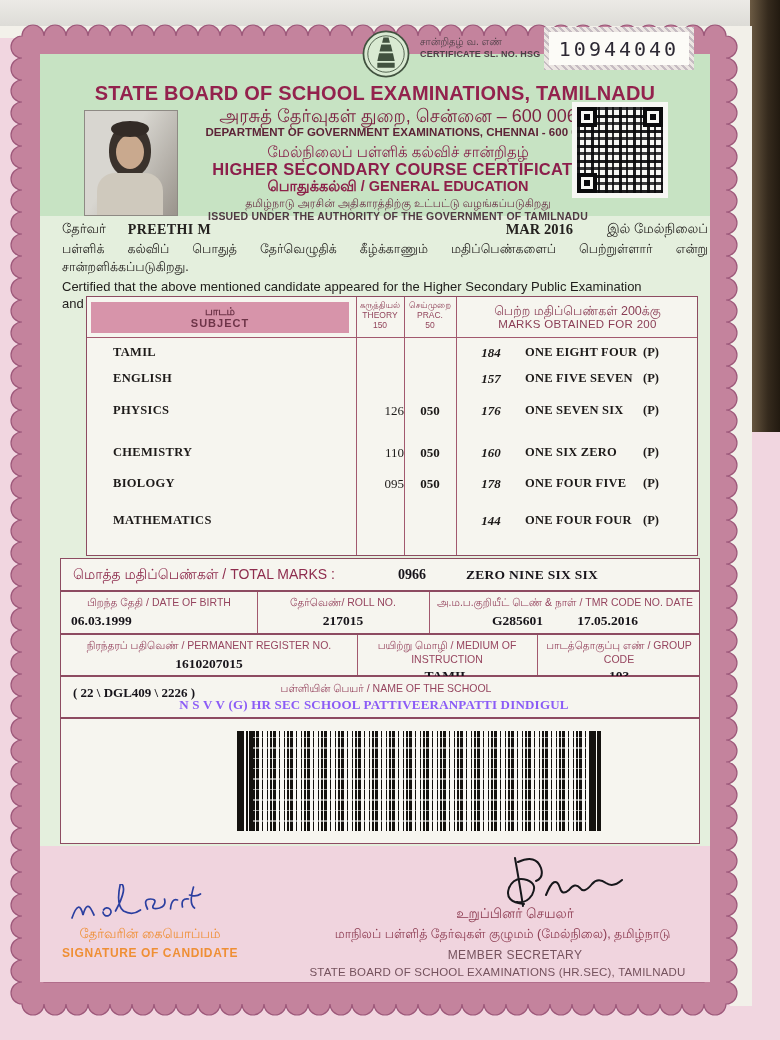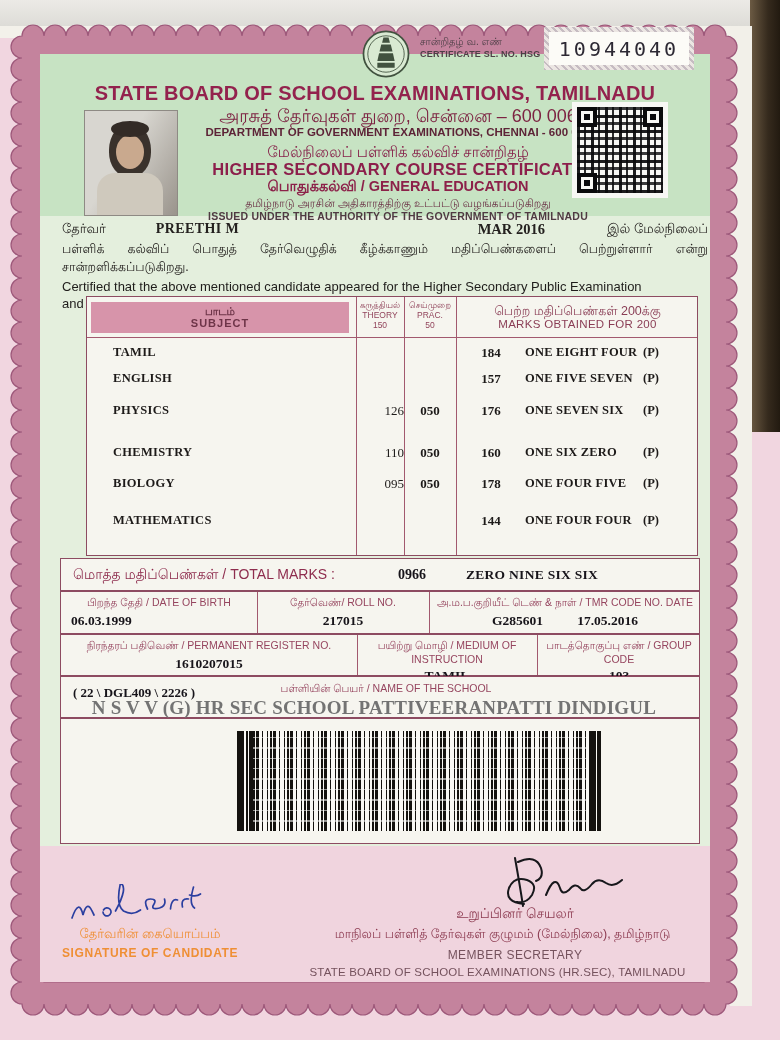--- a/index.html
+++ b/index.html
@@ -56,21 +56,21 @@
   .qr .modules{position:relative;width:100%;height:100%;
     background:
      repeating-linear-gradient(90deg,rgba(10,10,12,.92) 0 3px,transparent 3px 7px,rgba(10,10,12,.85) 7px 9px,transparent 9px 14px),
      repeating-linear-gradient(0deg,rgba(10,10,12,.92) 0 3px,transparent 3px 8px,rgba(10,10,12,.8) 8px 11px,transparent 11px 15px);}
   .finder{position:absolute;width:20px;height:20px;border:4px solid #0a0a0c;background:#f7f7f4;box-sizing:border-box;}
   .finder::after{content:"";position:absolute;left:3px;top:3px;width:6px;height:6px;background:#0a0a0c;}
   .f-tl{left:0;top:0;} .f-tr{right:0;top:0;} .f-bl{left:0;bottom:0;}
 
   
   .para{left:62px;top:221px;width:646px;color:#24211f;}
-  .para .l1{display:flex;align-items:flex-start;font-size:13px;gap:28px;}
+  .para .l1{display:flex;align-items:center;font-size:13px;}
   .cand-name{font-family:"Liberation Serif",serif;font-weight:bold;font-size:14px;margin-left:22px;letter-spacing:.4px;}
   .session{font-family:"Liberation Serif",serif;font-weight:bold;font-size:14.5px;margin-left:auto;}
   .suffix-ta{margin-left:34px;}
   .para .l2{font-size:12.5px;margin-top:4px;text-align:justify;text-align-last:justify;}
   .para .l3{font-size:12.5px;margin-top:2px;}
   .para .l4{font-size:13px;margin-top:3px;color:#1f1d1b;}
   .para .l5{font-size:13px;margin-top:2px;color:#1f1d1b;}
 
   
   .mtable{left:86px;top:296px;width:612px;height:260px;background:#f6f5ef;border:1.5px solid #8d4b61;box-sizing:border-box;}
@@ -86,21 +86,21 @@
   .ch-prac{left:317px;width:52px;font-size:8.5px;}
   .ch-marks{left:369px;width:243px;top:7px;}
   .ch-marks .ta{font-size:12.5px;color:#8a3d55;}
   .ch-marks .en{font-size:11.5px;color:#8a3d55;letter-spacing:.3px;}
 
   .mrow{position:absolute;left:0;width:612px;height:18px;font-family:"Liberation Serif",serif;color:#1d1a19;}
   .r0{top:48px;} .r1{top:74px;} .r2{top:106px;} .r3{top:148px;} .r4{top:179px;} .r5{top:216px;}
   .c-subject{position:absolute;left:26px;font-weight:bold;font-size:12.5px;letter-spacing:.3px;}
   .c-theory{position:absolute;left:270px;width:47px;text-align:right;font-weight:normal;font-size:13px;}
   .c-prac{position:absolute;left:318px;width:50px;text-align:center;font-weight:bold;font-size:13px;}
-  .c-total{position:absolute;left:382px;width:44px;text-align:center;font-weight:bold;font-size:13px;}
+  .c-total{position:absolute;left:382px;width:44px;text-align:center;font-weight:bold;font-size:13px;font-style:italic;}
   .c-words{position:absolute;left:438px;font-weight:bold;font-size:12.5px;letter-spacing:.2px;}
   .c-result{position:absolute;left:556px;font-weight:bold;font-size:12.5px;}
 
   .watermark{left:256px;top:350px;width:200px;height:200px;opacity:.13;z-index:4;}
   .bleed{left:260px;top:332px;width:178px;height:66px;z-index:4;opacity:.20;border:1px solid #8d979c;
          transform:scaleX(-1) rotate(1.5deg);color:#5f6e74;font-size:10px;padding:4px 6px;box-sizing:border-box;
          filter:blur(.5px);}
 
   
   .wbox{background:#f6f5ef;border:1.3px solid #8d4b61;box-sizing:border-box;}
@@ -119,21 +119,21 @@
   .d1a .dvalue{text-align:left;padding-left:10px;}
   .d1b .dvalue,.d1c .dvalue{text-align:center;}
   .tmr-vals{display:flex;justify-content:center;gap:34px;}
   .d2a{left:0;width:296px;} .d2b{left:296px;width:180px;} .d2c{left:476px;width:164px;}
   .d2a .dvalue,.d2b .dvalue,.d2c .dvalue{text-align:center;}
 
   .school-box{left:60px;top:676px;width:640px;height:42px;}
   .school-code{position:absolute;left:12px;top:8px;font-family:"Liberation Serif",serif;font-weight:bold;font-size:13px;color:#17141a;}
   .school-label{position:absolute;left:160px;top:5px;width:330px;text-align:center;font-size:10.5px;color:#96455f;}
   .school-name{position:absolute;left:0;right:12px;top:20px;text-align:center;font-family:"Liberation Serif",serif;
-               font-weight:bold;font-size:19px;color:#737373;letter-spacing:.2px;}
+               font-weight:bold;font-size:13px;color:#8b5cf6;letter-spacing:.2px;}
 
   .barcode-box{left:60px;top:718px;width:640px;height:126px;}
   .barcode{position:absolute;left:192px;top:12px;width:334px;height:100px;background:
      repeating-linear-gradient(0deg,transparent 0 9px,rgba(250,250,248,.55) 9px 10.5px),
      repeating-linear-gradient(90deg,#14120f 0 2px,#faf9f5 2px 3px,#14120f 3px 6px,#faf9f5 6px 9px,#14120f 9px 10px,#faf9f5 10px 14px,#14120f 14px 15px,#faf9f5 15px 17px);}
   .barcode::before{content:"";position:absolute;left:-16px;top:0;bottom:0;width:16px;
      background:repeating-linear-gradient(90deg,#14120f 0 7px,#faf9f5 7px 9px,#14120f 9px 11px,#faf9f5 11px 12px);}
   .barcode::after{content:"";position:absolute;right:-14px;top:0;bottom:0;width:14px;
      background:repeating-linear-gradient(90deg,#faf9f5 0 2px,#14120f 2px 9px,#faf9f5 9px 10px,#14120f 10px 14px);}
 

